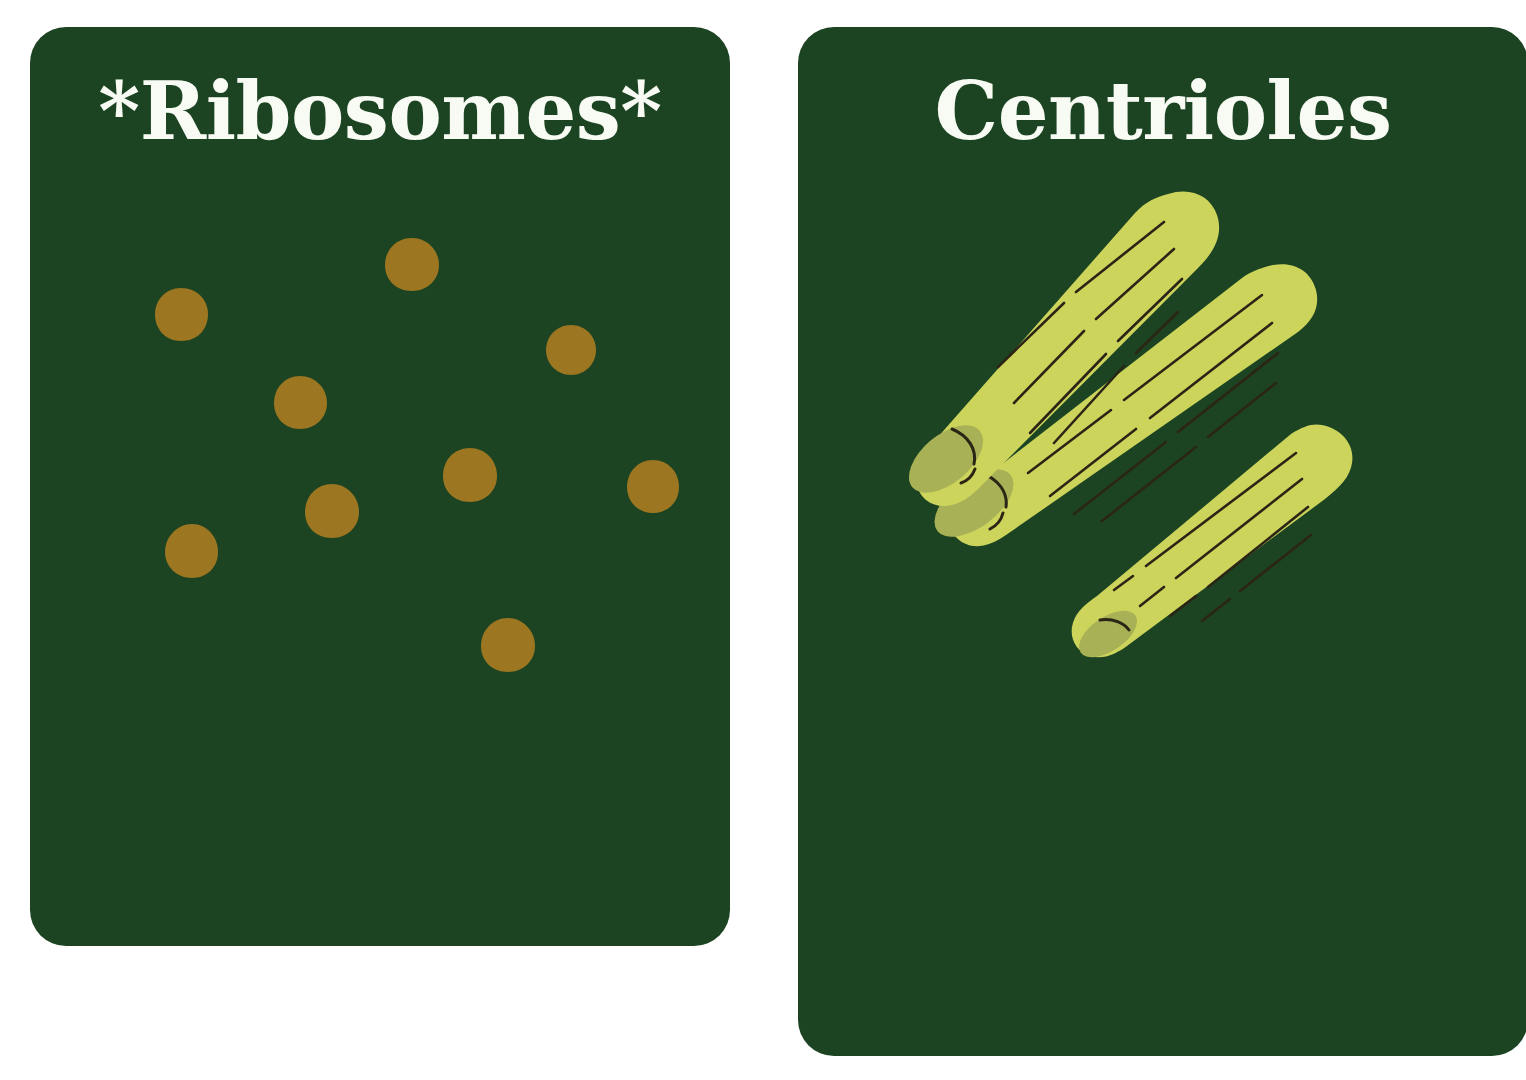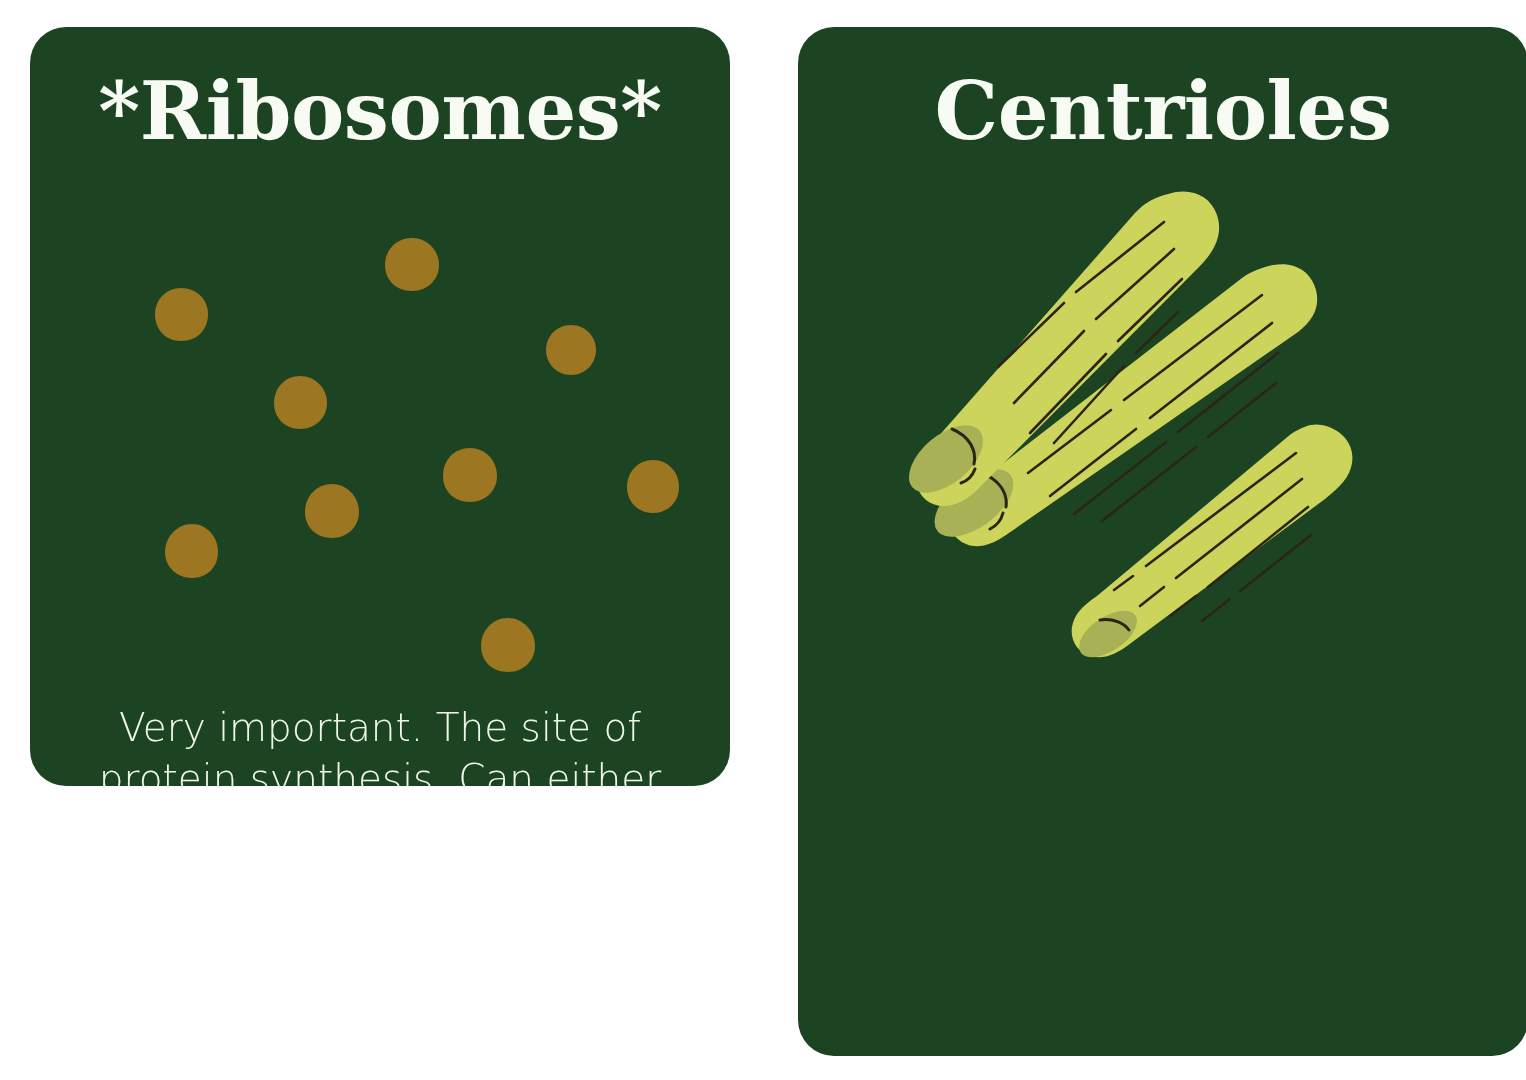--- a/index.html
+++ b/index.html
@@ -25,21 +25,21 @@
     position: absolute;
     background: #1c4422;
     border-radius: 36px;
     overflow: hidden;
   }
 
   #card-ribosomes {
     left: 30px;
     top: 27px;
     width: 700px;
-    height: 759px;
+    height: 919px;
   }
 
   #card-centrioles {
     left: 766px;
     top: 27px;
     width: 730px;
     height: 1029px;
     margin-left: 32px;
   }
 
@@ -123,21 +123,20 @@
         <path fill="#9c7621" d="M541 298c14 0 25 11 25 25 0 14-11 25-25 25-14 0-25-11-25-25 0-14 11-25 25-25z"></path>
         <path fill="#9c7621" d="M270 349c15 0 27 12 27 27 0 15-12 26-27 26-15 0-26-11-26-26 0-15 11-27 26-27z"></path>
         <path fill="#9c7621" d="M440 421c15 0 27 12 27 28 0 15-12 26-27 26-16 0-27-11-27-26 0-16 11-28 27-28z"></path>
         <path fill="#9c7621" d="M623 433c15 0 26 12 26 27 0 15-11 26-26 26-15 0-26-11-26-26 0-15 11-27 26-27z"></path>
         <path fill="#9c7621" d="M302 457c15 0 27 13 27 28 0 15-12 26-27 26-16 0-27-11-27-26 0-15 11-28 27-28z"></path>
         <path fill="#9c7621" d="M162 497c15 0 26 13 26 28 0 15-11 26-26 26-15 0-27-11-27-26 0-15 12-28 27-28z"></path>
         <path fill="#9c7621" d="M478 591c15 0 27 13 27 28 0 15-12 26-27 26-16 0-27-11-27-26 0-15 11-28 27-28z"></path>
       </g>
     </svg>
 
-    <div class="card-body" id="body-ribosomes">Very important. The site of protein synthesis. Can either be free floating in the membrane or attached to something like the ER</div>
   </div>
 
   <div class="flashcard" id="card-centrioles">
 
     <div class="card-title" id="title-centrioles">Centrioles</div>
 
     <svg id="centriole-illustration" viewBox="0 0 520 490">
 
       <g>
         <path fill="#ccd45c" d="M444 248c20 4 33 20 30 38-2 14-12 24-27 36L253 466c-15 12-29 17-41 13-13-4-20-16-18-29 2-12 10-21 25-31L413 257c12-8 22-11 31-9z"></path>

